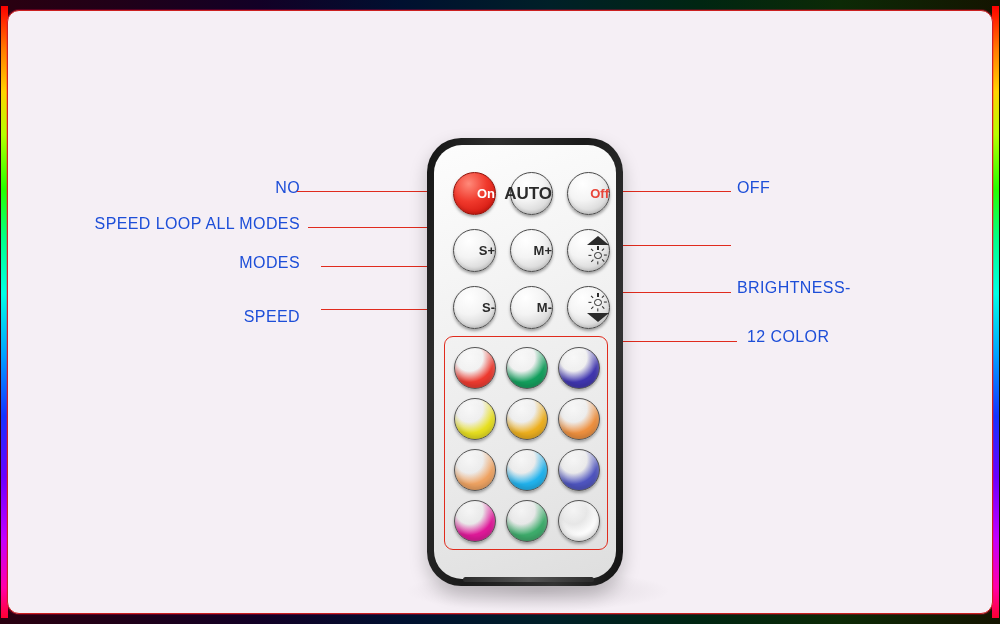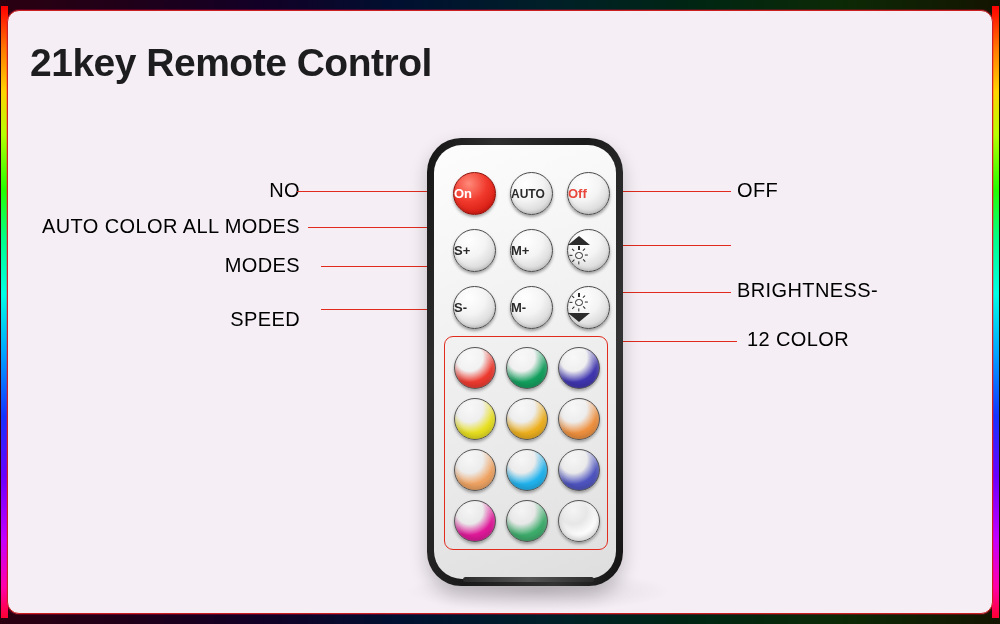--- a/index.html
+++ b/index.html
@@ -39,21 +39,21 @@
   }
 
   #title{
     position:absolute;left:22px;top:30px;
     font-size:39px;font-weight:bold;color:#1d1d1f;
     letter-spacing:-0.5px;white-space:nowrap;
   }
 
   
   .lbl{
-    position:absolute;font-size:20px;color:#000000;
+    position:absolute;font-size:16px;color:#1d4ed8;
     white-space:nowrap;font-weight:400;letter-spacing:.4px;
   }
   .lbl.right-al{text-align:right;}
 
   
   .conn{position:absolute;background:#e02b1d;height:1.4px;}
   .conn.v{width:1.4px;height:auto;}
 
   
   #remote{
@@ -67,21 +67,21 @@
   }
   #remote-face{
     width:100%;height:100%;border-radius:28px;
     background:linear-gradient(160deg,#fdfdfd 0%,#f2f2f2 38%,#e9e9e9 70%,#dedede 100%);
     position:relative;
   }
 
   
   .btn{
     position:absolute;border-radius:50%;
-    display:flex;align-items:center;justify-content:flex-start;
+    display:flex;align-items:center;justify-content:flex-end;
     font-size:13px;font-weight:600;
     box-shadow:0 2px 3px rgba(0,0,0,.35), inset 0 -2px 3px rgba(0,0,0,.12);
   }
   .btn.grey{
     width:41px;height:41px;
     background:radial-gradient(circle at 36% 26%,#ffffff 0%,#f4f4f4 42%,#d6d6d6 78%,#bdbdbd 100%);
     border:1.2px solid #4a4a4a;color:#2a2a2a;
   }
   .btn.red{
     width:41px;height:41px;
@@ -136,24 +136,23 @@
 </style>
 </head>
 <body>
 
 <div id="frame">
   <div id="strip-left"></div>
   <div id="strip-right"></div>
 
   <div id="card">
 
-    <div id="title">21key Remote Control</div>
 
     <div class="lbl right-al" style="right:692px;top:168px;">NO</div>
-    <div class="lbl right-al" style="right:692px;top:204px;">AUTO COLOR ALL MODES</div>
+    <div class="lbl right-al" style="right:692px;top:204px;">SPEED LOOP ALL MODES</div>
     <div class="lbl right-al" style="right:692px;top:243px;">MODES</div>
     <div class="lbl right-al" style="right:692px;top:297px;">SPEED</div>
 
     <div class="conn" style="left:289px;top:180px;width:155px;"></div>
 
     <div class="conn" style="left:300px;top:216px;width:207px;"></div>
     <div class="conn v" style="left:506px;top:188px;height:29px;"></div>
 
     <div class="conn" style="left:313px;top:255px;width:194px;"></div>
     <div class="conn v" style="left:506px;top:243px;height:13px;"></div>
@@ -171,21 +170,21 @@
 
     <div id="remote-shadow"></div>
 
     <div id="remote">
       <div id="remote-face">
 
         <div class="btn red" style="left:19px;top:27px;">
           <span>On</span>
         </div>
         <div class="btn grey" style="left:76px;top:27px;">
-          <span style="font-size:12px;">AUTO</span>
+          <span style="font-size:17px;">AUTO</span>
         </div>
         <div class="btn grey off" style="left:133px;top:27px;">
           <span>Off</span>
         </div>
 
         <div class="btn grey" style="left:19px;top:84px;">
           <span>S+</span>
         </div>
         <div class="btn grey" style="left:76px;top:84px;">
           <span>M+</span>

